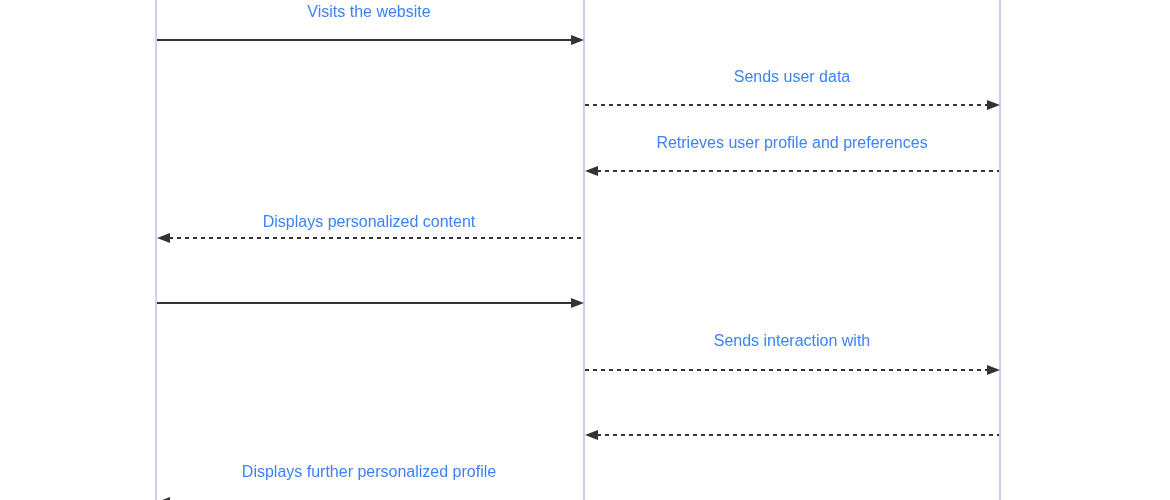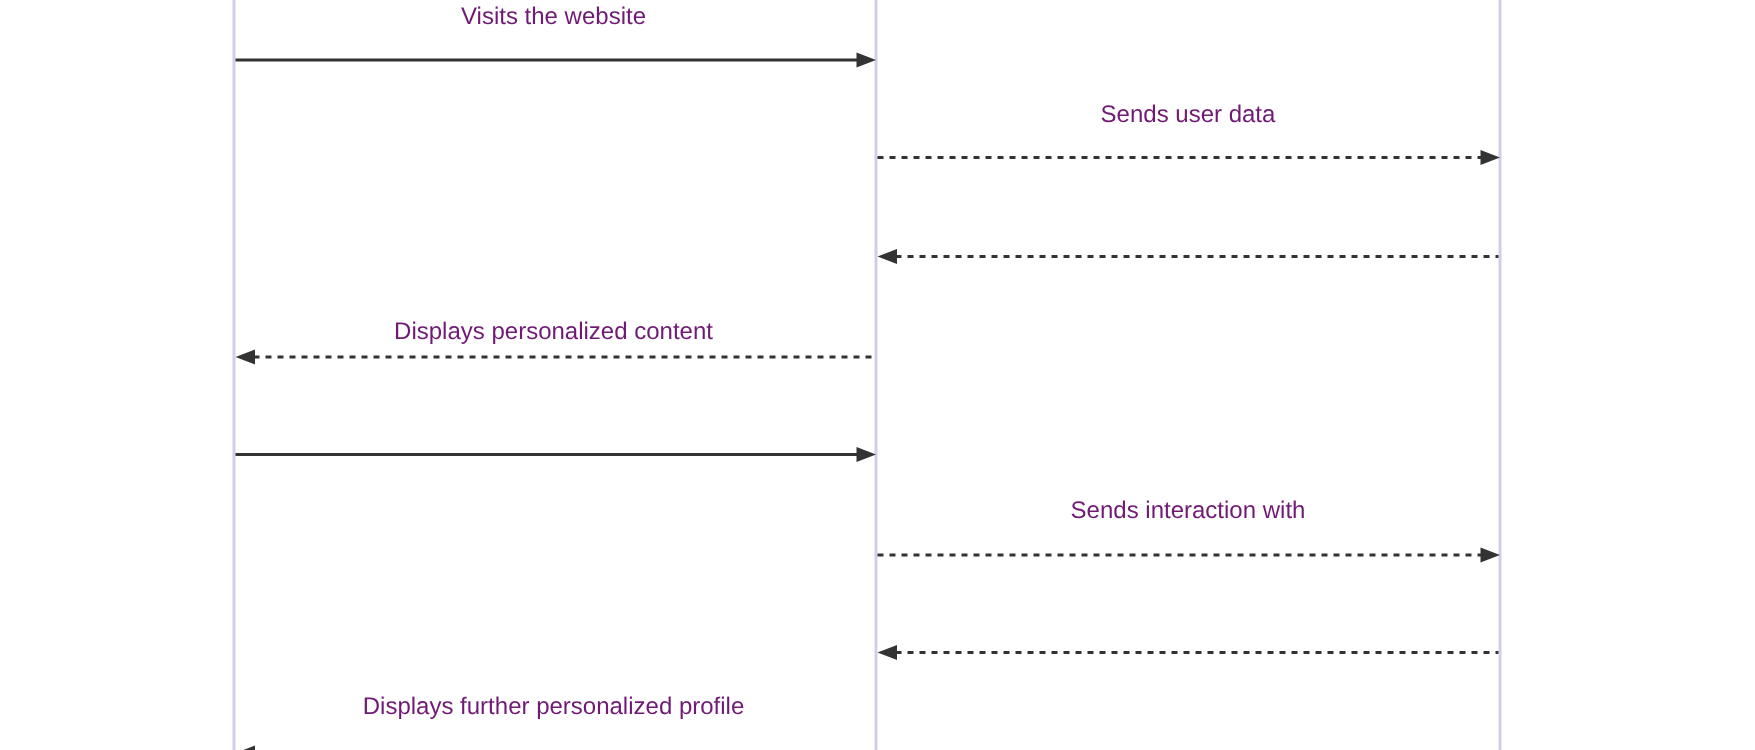--- a/index.html
+++ b/index.html
@@ -19,21 +19,21 @@
     position: absolute;
     left: 0;
     top: 0;
   }
   .msg-label {
     position: absolute;
     transform: translateX(-50%);
     white-space: nowrap;
     font-size: 16px;
     line-height: 20px;
-    color: #701a75;
+    color: #3b82f6;
     text-align: center;
   }
   .lane-left  { left: 369px; }
   .lane-right { left: 792px; }
 </style>
 </head>
 <body>
 
 <div id="diagram">
 
@@ -63,17 +63,18 @@
 
     <line x1="597" y1="435" x2="999" y2="435" stroke="#333333" stroke-width="2" stroke-dasharray="4,4"></line>
     <polygon points="585,435 598,430 598,440" fill="#333333"></polygon>
 
     <line x1="169" y1="502" x2="583" y2="502" stroke="#333333" stroke-width="2" stroke-dasharray="4,4"></line>
     <polygon points="157,502 170,497 170,507" fill="#333333"></polygon>
   </svg>
 
   <div class="msg-label lane-left" style="top:2px">Visits the website</div>
   <div class="msg-label lane-right" style="top:67px">Sends user data</div>
+  <div class="msg-label lane-right" style="top:133px">Retrieves user profile and preferences</div>
   <div class="msg-label lane-left" style="top:212px">Displays personalized content</div>
   <div class="msg-label lane-right" style="top:331px">Sends interaction with</div>
   <div class="msg-label lane-left" style="top:462px">Displays further personalized profile</div>
 
 </div>
 
 </body></html>

